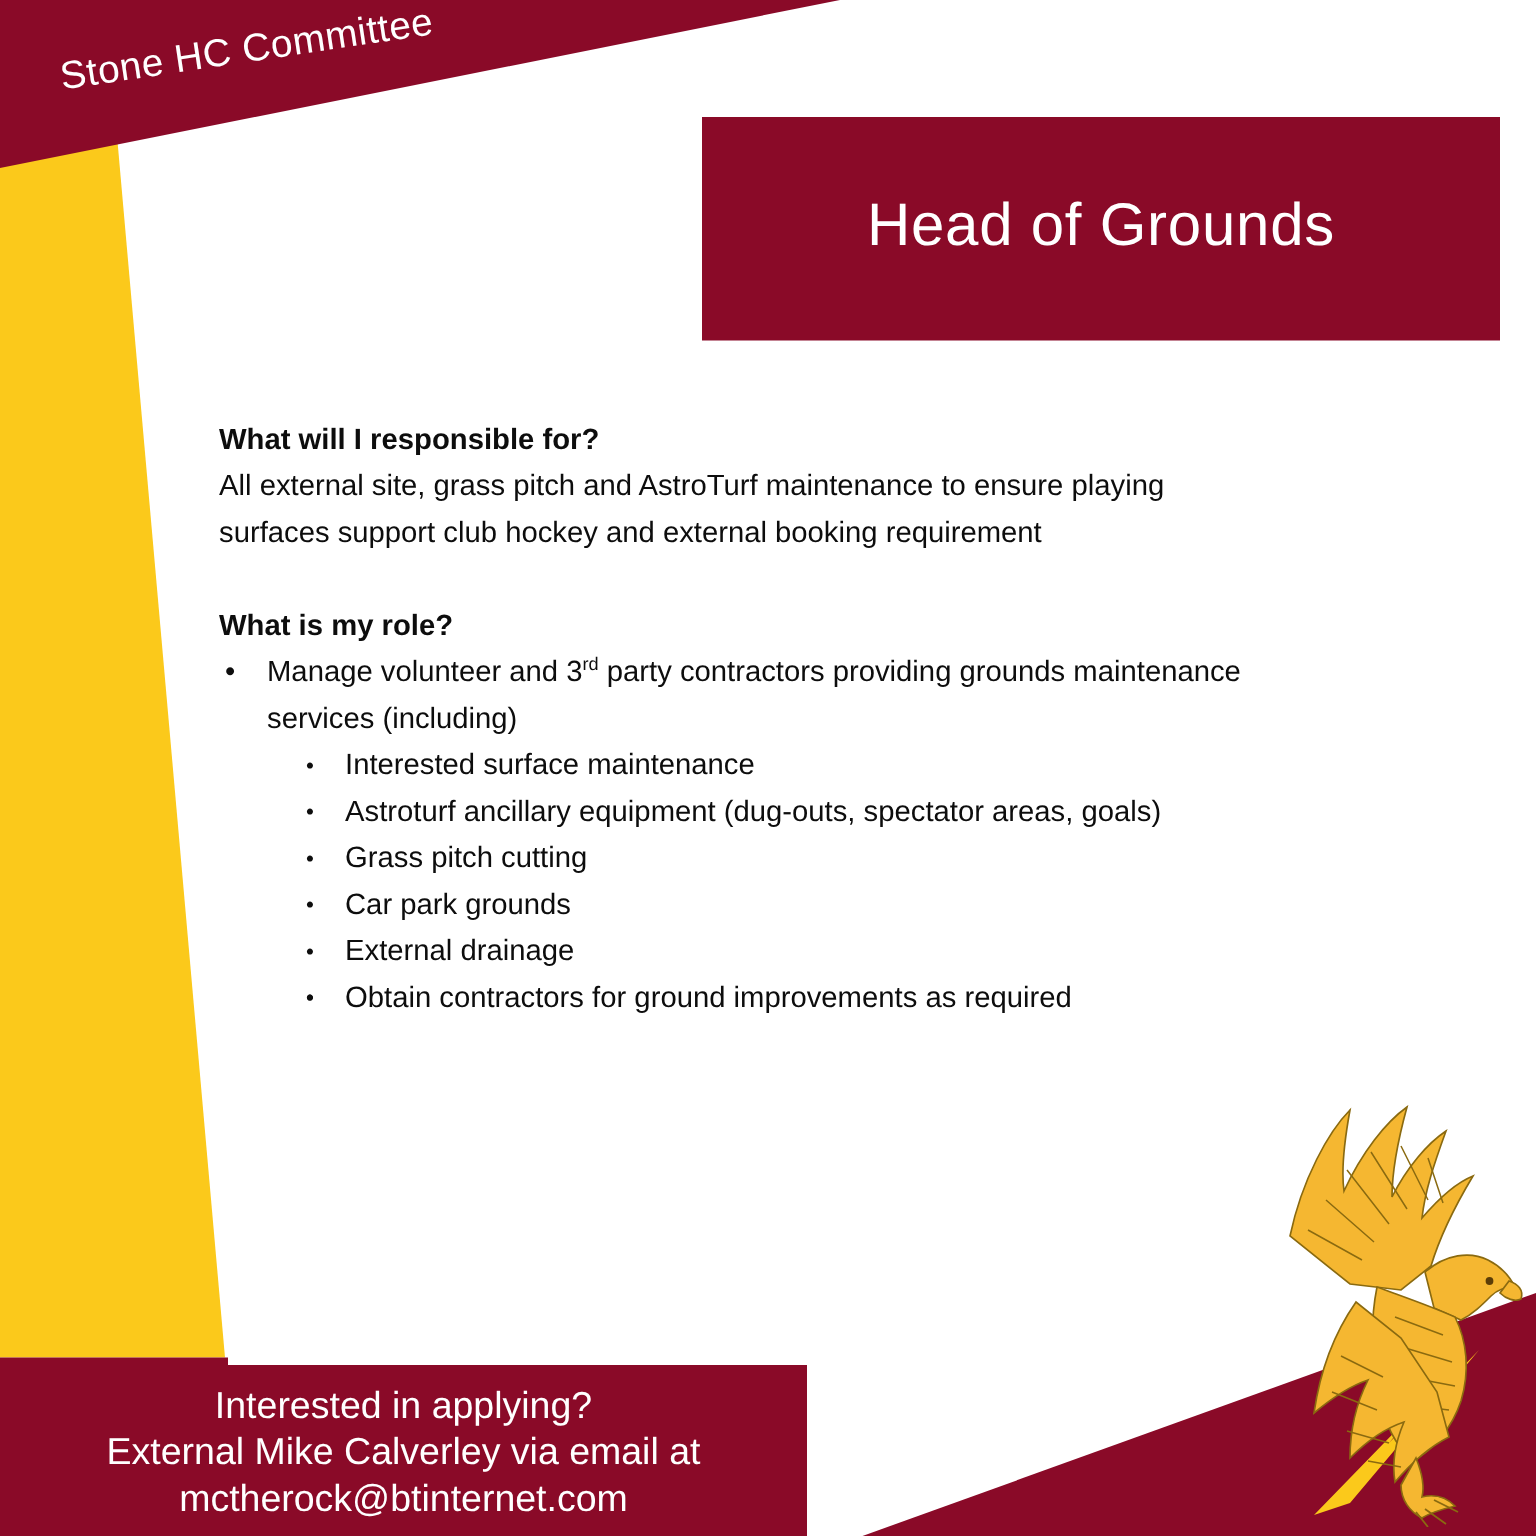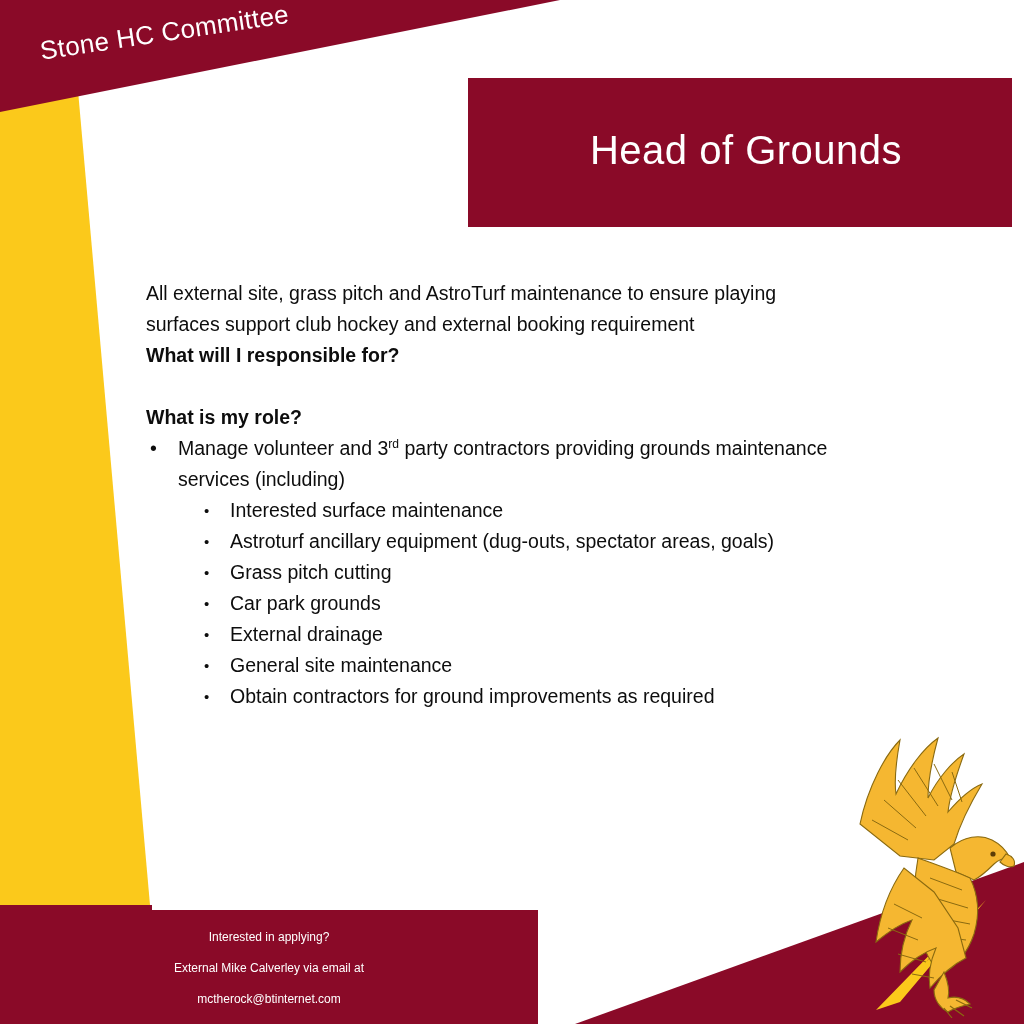--- a/index.html
+++ b/index.html
@@ -47,21 +47,20 @@
   .title-box {
     position: absolute;
     left: 468px;
     top: 78px;
     width: 532px;
     height: 149px;
     background: #8a0a28;
     display: flex;
     align-items: center;
     justify-content: center;
-    padding-left: 12px;
   }
   .title-text {
     color: #ffffff;
     font-size: 40px;
     font-weight: normal;
     letter-spacing: 0.5px;
     text-align: center;
     padding-bottom: 4px;
   }
 
@@ -119,21 +118,21 @@
 
   
   .contact-box {
     position: absolute;
     left: 0;
     top: 910px;
     width: 538px;
     height: 114px;
     background: #8a0a28;
     color: #ffffff;
-    font-size: 12px;
+    font-size: 25px;
     line-height: 31px;
     text-align: center;
     padding-top: 12px;
     box-sizing: border-box;
   }
   .contact-box div {
     white-space: nowrap;
   }
 
   
@@ -164,22 +163,22 @@
   </svg>
 
   <div class="committee-label">Stone HC Committee</div>
 
   <div class="title-box">
     <div class="title-text">Head of Grounds</div>
   </div>
 
   <div class="body">
 
+    <p class="para q">What will I responsible for?</p>
     <p class="para">All external site, grass pitch and AstroTurf maintenance to ensure playing surfaces support club hockey and external booking requirement</p>
-    <p class="para q">What will I responsible for?</p>
 
     <div class="spacer"></div>
 
     <p class="para q">What is my role?</p>
 
     <p class="lvl1">
       <span class="dot">•</span>
       <span>Manage volunteer and 3</span><sup>rd</sup><span> party contractors providing grounds maintenance services (including)</span>
     </p>
 
@@ -199,21 +198,20 @@
       <li class="lvl2">
         <span class="dot">•</span>
         <span>Car park grounds</span>
       </li>
       <li class="lvl2">
         <span class="dot">•</span>
         <span>External drainage</span>
       </li>
       <li class="lvl2">
         <span class="dot">•</span>
-        <span>General site maintenance</span>
       </li>
       <li class="lvl2">
         <span class="dot">•</span>
         <span>Obtain contractors for ground improvements as required</span>
       </li>
     </ul>
   </div>
 
   <div class="contact-box">
     <div>Interested in applying?</div>

